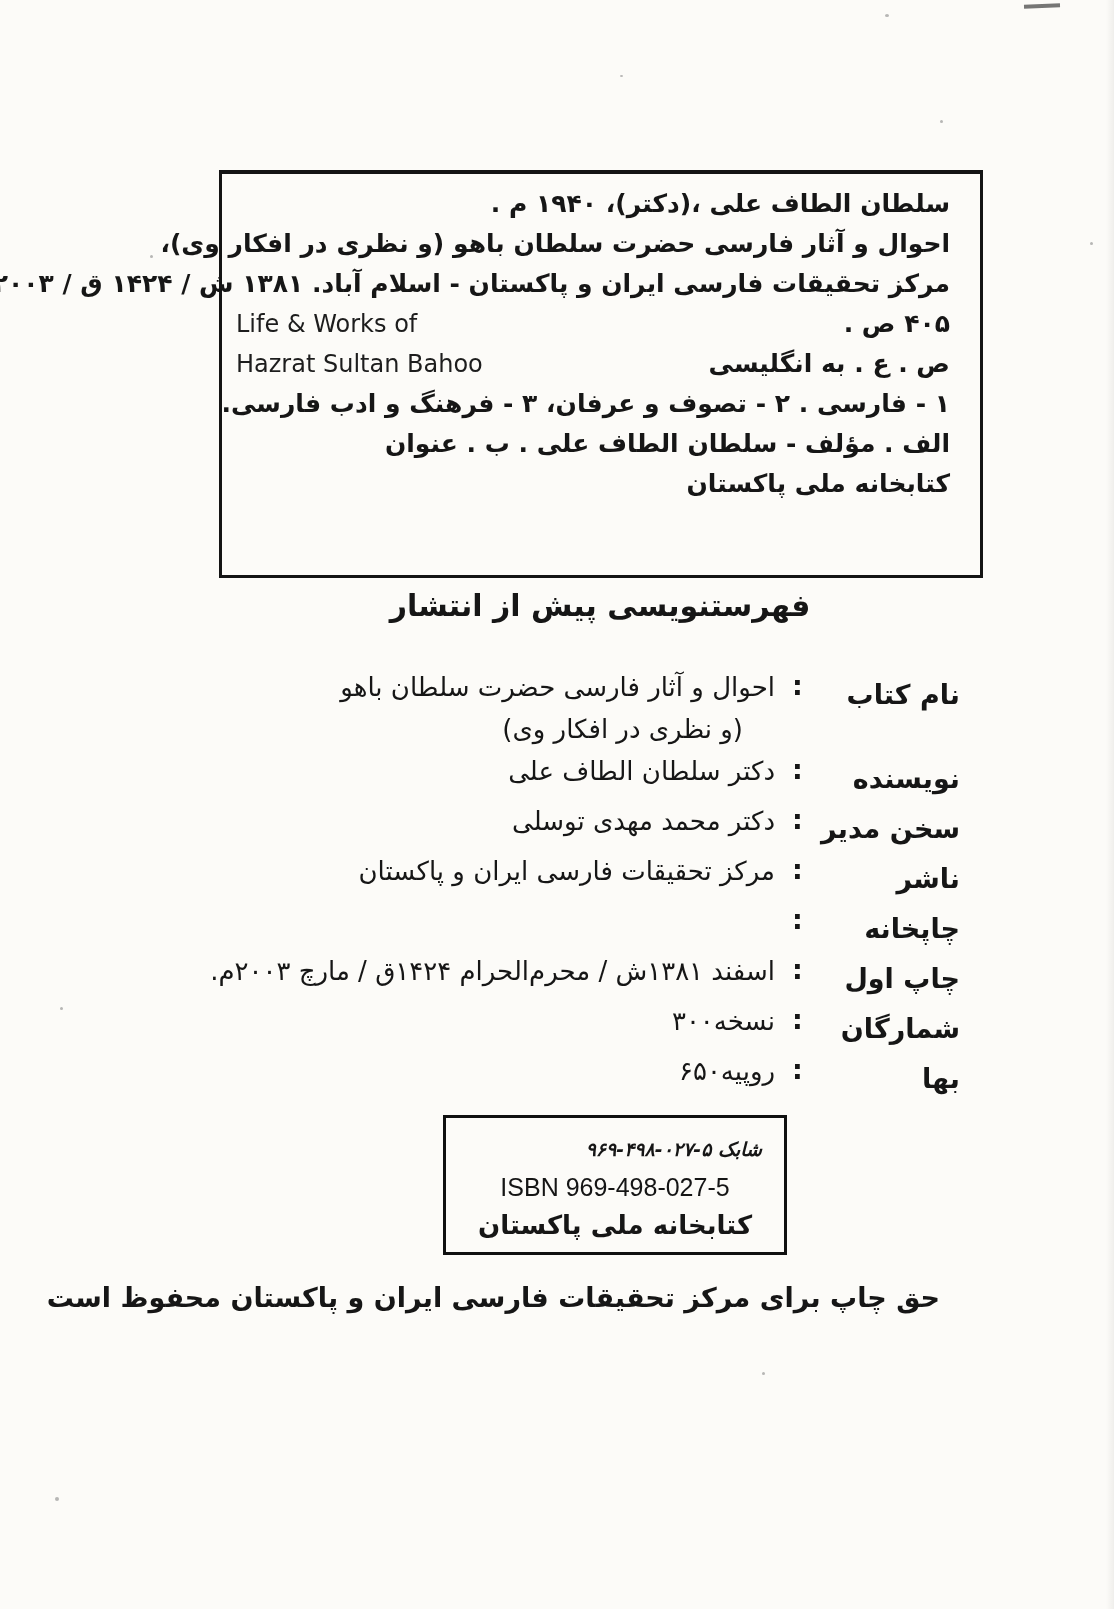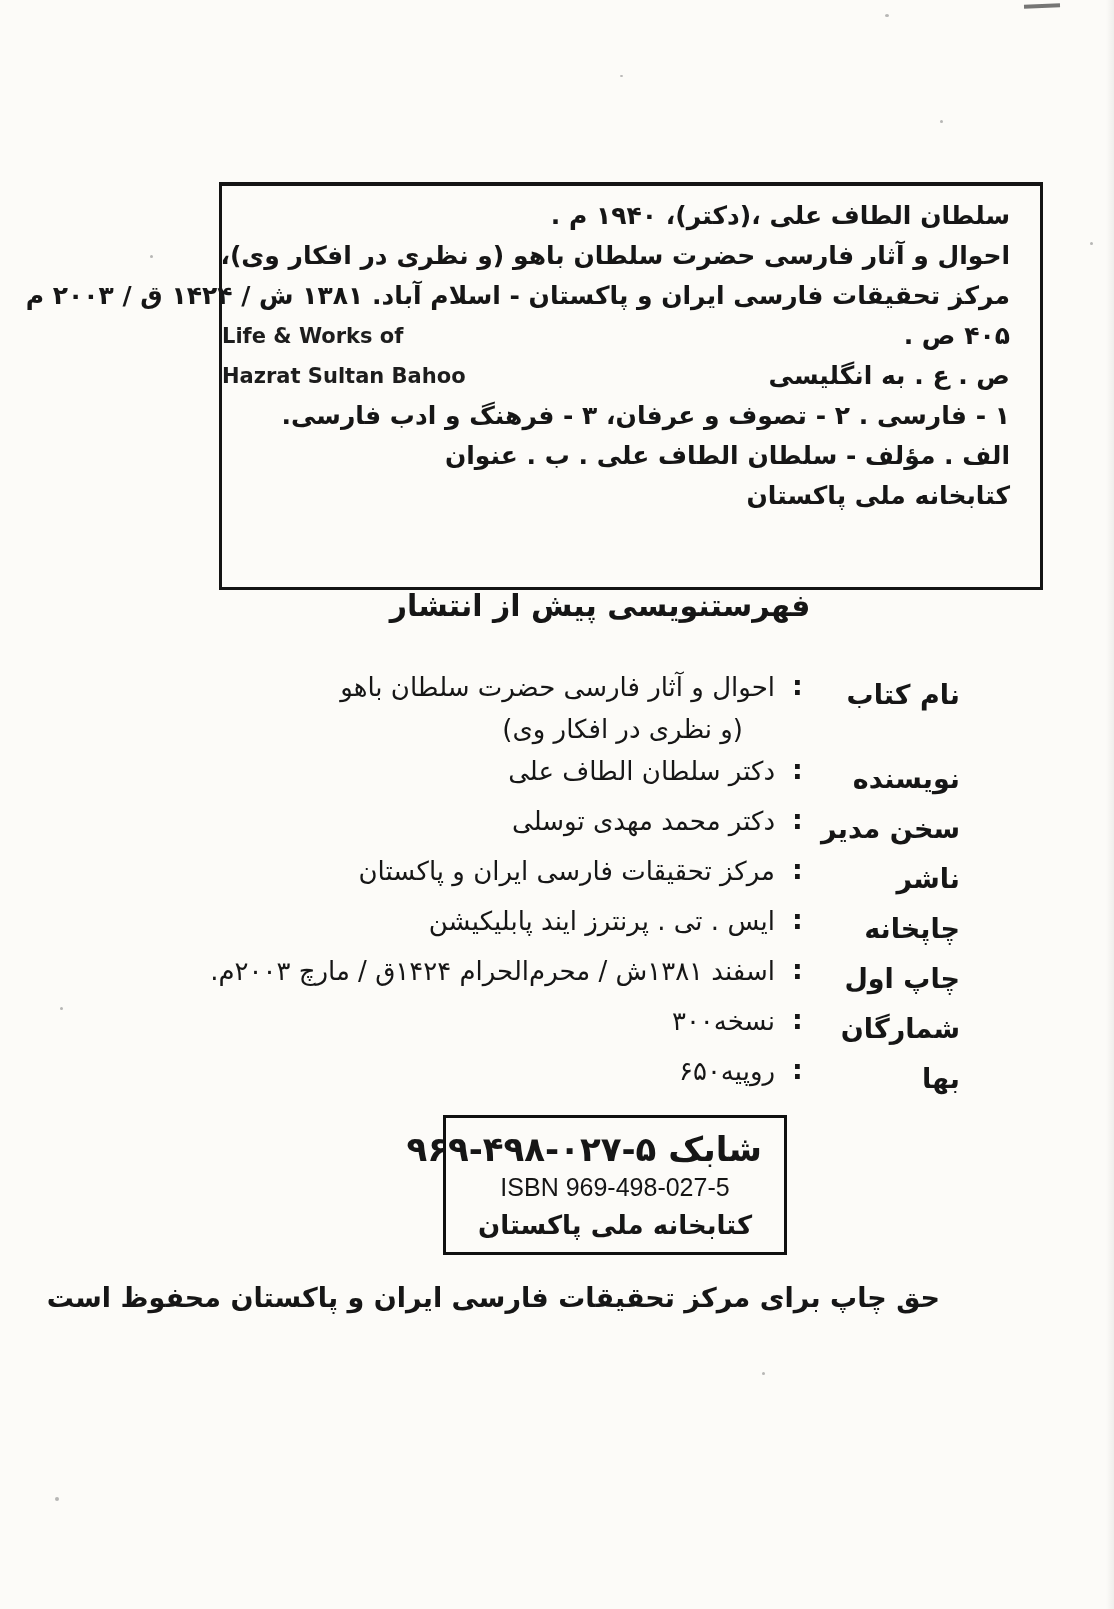--- a/index.html
+++ b/index.html
@@ -15,38 +15,38 @@
   }
   
   .page::after{
     content:""; position:absolute; top:0; right:0; width:8px; height:100%;
     background:linear-gradient(to right, rgba(0,0,0,0), rgba(0,0,0,0.05));
     pointer-events:none;
   }
 
   
   .catalog-box{
-    position:absolute; left:219px; top:182px;
-    width:824px; height:408px;
+    position:absolute; left:219px; top:170px;
+    width:764px; height:408px;
     border:3px solid #141414;
     border-top-width:4px;
-    padding:10px 30px 10px 0;
+    padding:10px 30px 10px 14px;
   }
   .cb-row{
     height:40px; line-height:40px;
     display:flex; justify-content:space-between; align-items:center;
     white-space:nowrap;
   }
   .cb-row .fa-line{
     direction:rtl; text-align:right; width:100%;
     font-size:25px; font-weight:bold; letter-spacing:0;
   }
   .cb-row.mixed .fa-line{ width:auto; }
   .cb-row .en-line{
-    font-size:21px; color:#1d1d1d; font-weight:bold;
+    font-size:24px; color:#1d1d1d; font-weight:normal;
   }
 
   
   .pre-pub-heading{
     position:absolute; left:300px; top:588px; width:600px;
     direction:rtl; text-align:center;
     font-size:30px; font-weight:bold;
   }
 
   
@@ -76,22 +76,23 @@
 
   
   .isbn-box{
     position:absolute; left:443px; top:1115px;
     width:344px; height:140px;
     border:3px solid #101010;
     padding:12px 22px 8px 22px;
   }
   .isbn-box .shabak{
     direction:rtl; text-align:right;
-    font-size:34px; font-weight:bold; line-height:38px;
-    white-space:nowrap;
+    font-size:19px; font-weight:bold; line-height:38px;
+    white-space:nowrap;
+    font-style:italic;
   }
   .isbn-box .shabak .num{
     direction:ltr; unicode-bidi:isolate;
     letter-spacing:2px;
   }
   .isbn-box .isbn-en{
     font-family:"Liberation Sans","DejaVu Sans",sans-serif;
     font-size:25px; line-height:38px; text-align:center; color:#151515;
   }
   .isbn-box .isbn-lib{
@@ -178,21 +179,20 @@
 
     <div class="frow">
       <div class="flabel">ناشر</div>
       <div class="fcolon">:</div>
       <div class="fvalue">مرکز تحقیقات فارسی ایران و پاکستان</div>
     </div>
 
     <div class="frow">
       <div class="flabel">چاپخانه</div>
       <div class="fcolon">:</div>
-      <div class="fvalue">ایس . تی . پرنترز ایند پابلیکیشن</div>
     </div>
 
     <div class="frow">
       <div class="flabel">چاپ اول</div>
       <div class="fcolon">:</div>
       <div class="fvalue">اسفند ۱۳۸۱ش / محرم‌الحرام ۱۴۲۴ق / مارچ ۲۰۰۳م.</div>
     </div>
 
     <div class="frow">
       <div class="flabel">شمارگان</div>

